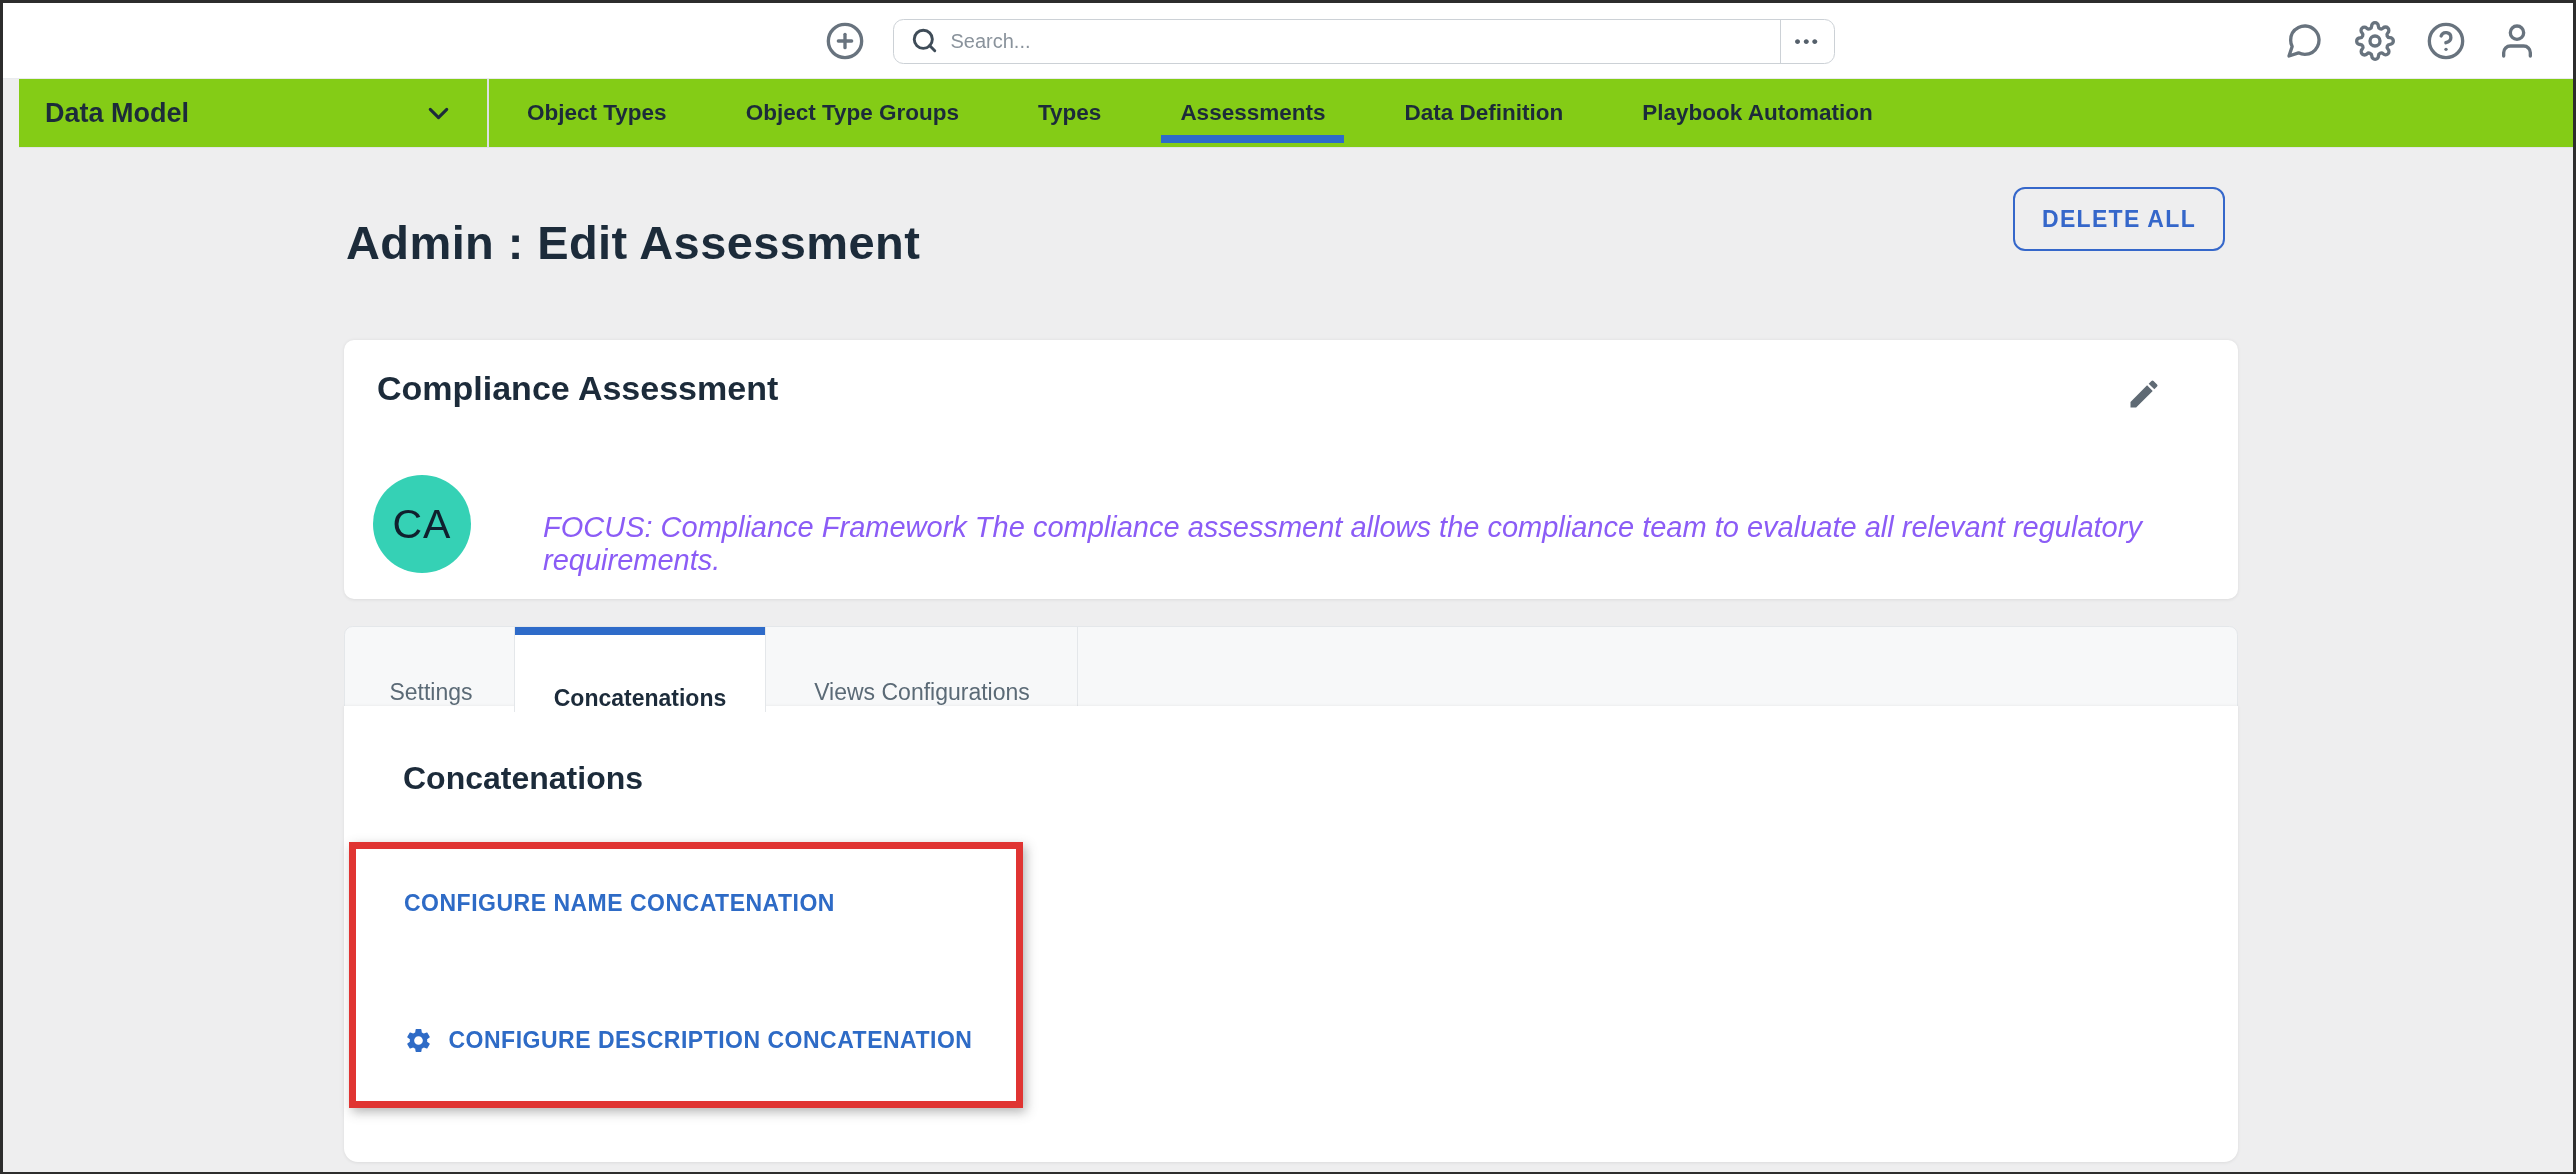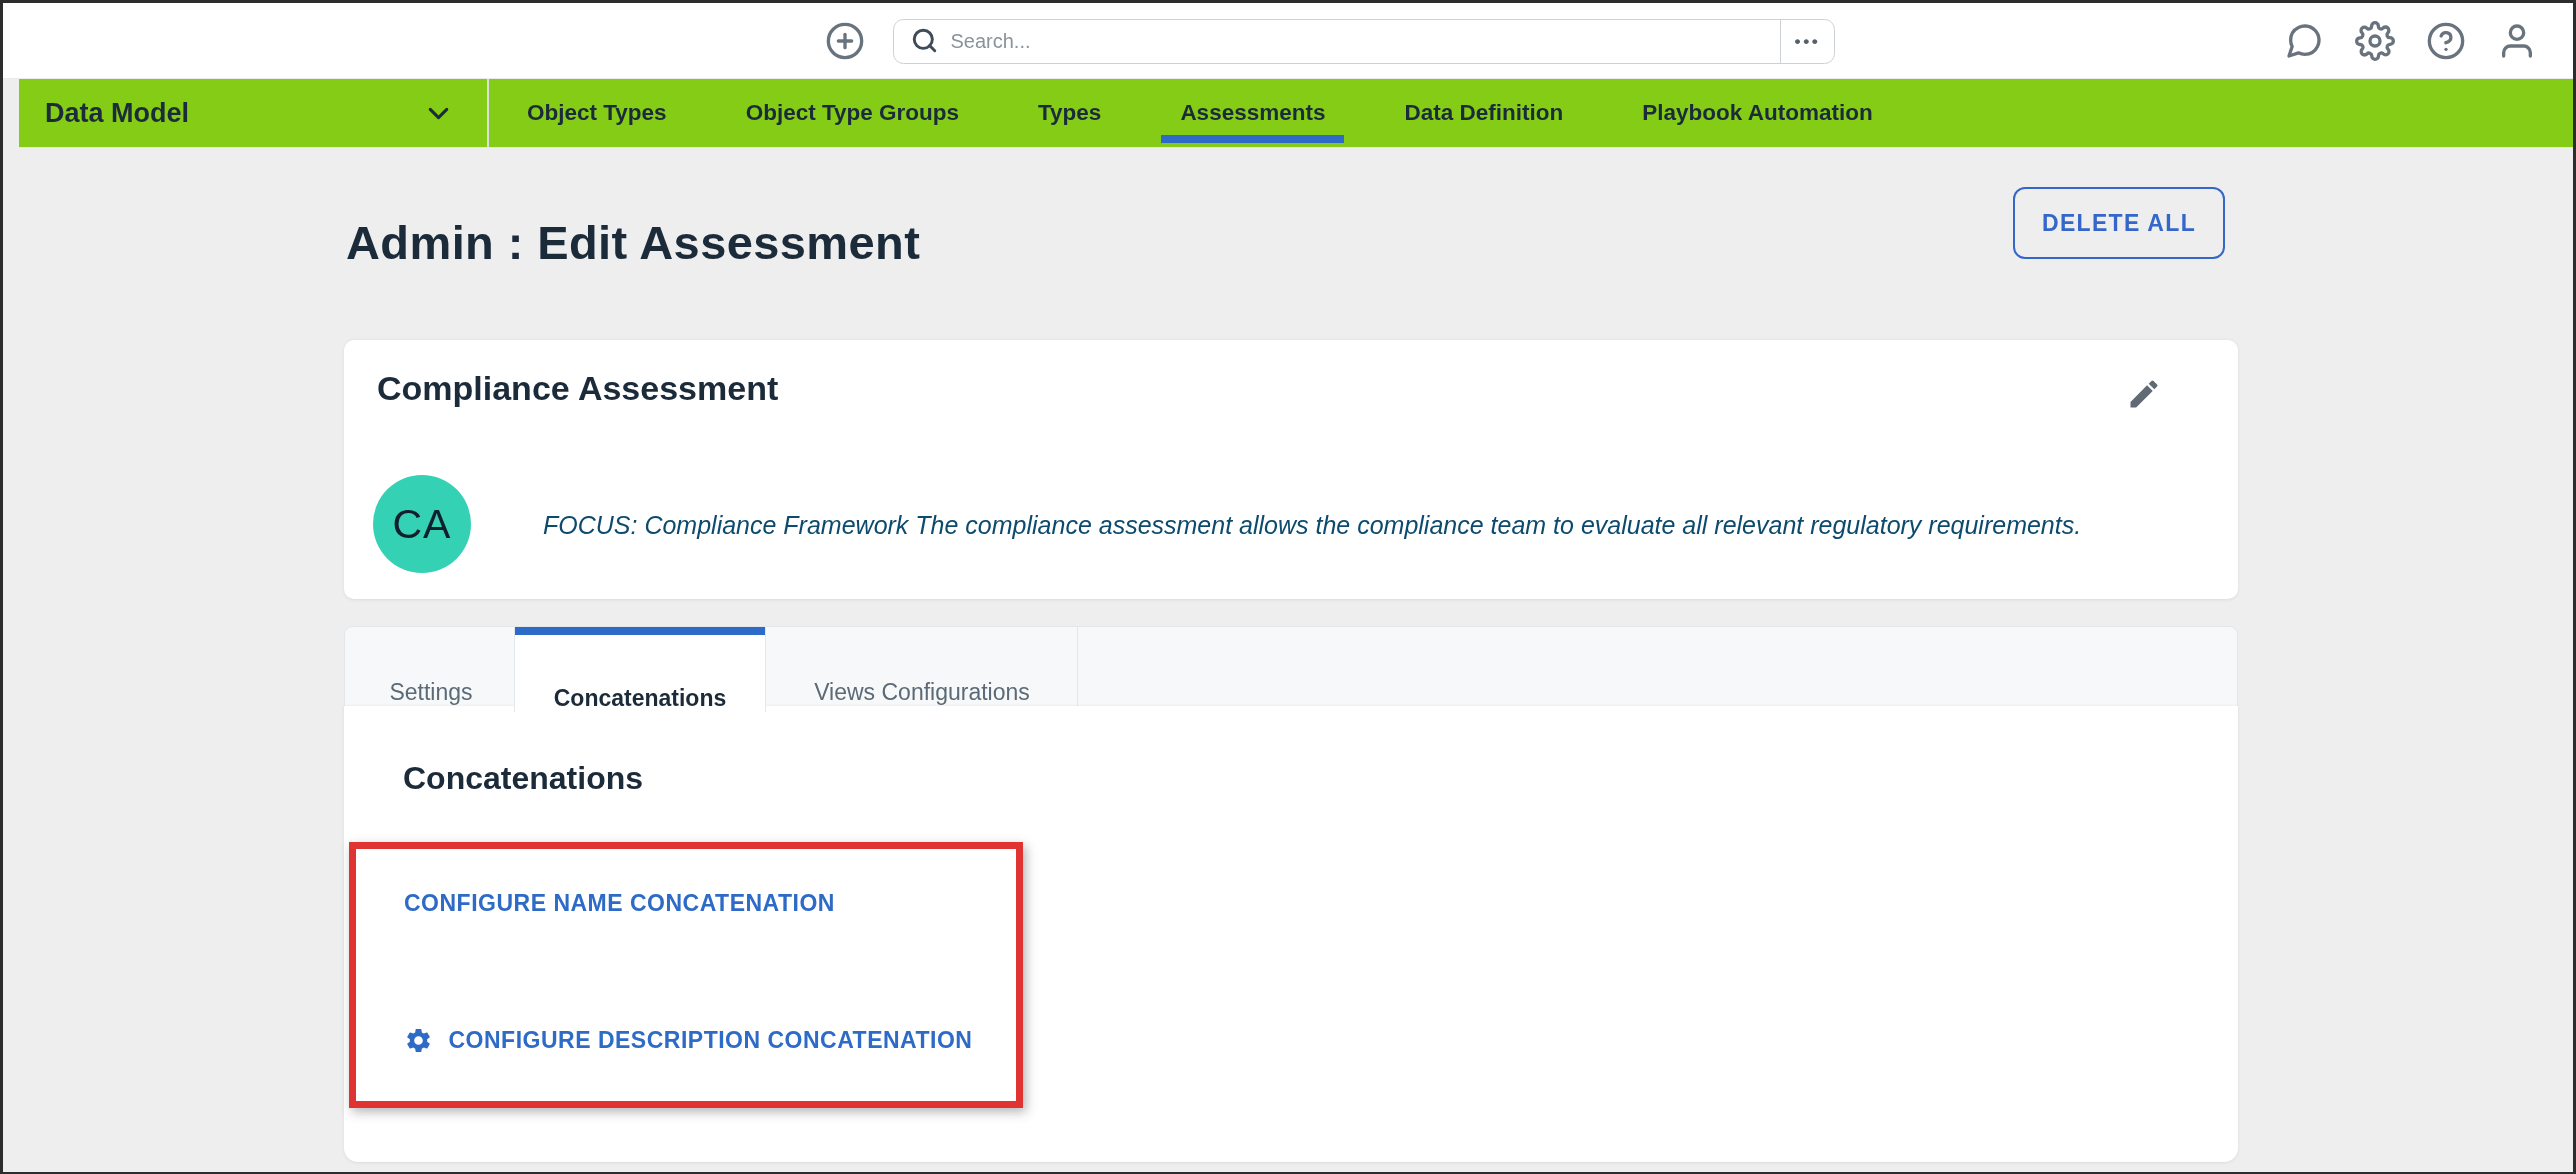--- a/index.html
+++ b/index.html
@@ -64,41 +64,41 @@
   .nav-item.active .active-bar { display:block; }
 
   
   .content { position:absolute; top:145px; left:0; right:0; bottom:0; background:#eeeeef; overflow:hidden; }
 
   .page-title {
     position:absolute; left:343px; top:67px;
     font-size:47px; font-weight:700; color:#1c2b3a; letter-spacing:0.4px;
   }
   .delete-btn {
-    position:absolute; right:348px; top:39px; width:212px; height:72px;
+    position:absolute; right:348px; top:39px; width:212px; height:64px;
     border:2.6px solid #3567ca; border-radius:12px; background:transparent;
     color:#3567ca; font-size:23px; font-weight:700; letter-spacing:1.3px;
     font-family:"Liberation Sans", sans-serif; cursor:pointer;
   }
 
   
   .card1 {
     position:absolute; left:341px; top:192px; width:1894px; height:259px;
     background:#ffffff; border-radius:10px; box-shadow:0 0.9px 3.5px rgba(0,0,0,.08);
   }
   .card1 h2 { position:absolute; left:33px; top:29px; font-size:34px; font-weight:700; color:#1c2b3a; }
   .pencil-wrap { position:absolute; right:76px; top:36px; width:36px; height:36px; cursor:pointer; }
   .avatar {
     position:absolute; left:29px; top:135px; width:98px; height:98px; border-radius:50%;
     background:#35d1b5; display:flex; align-items:center; justify-content:center;
     font-size:41px; font-weight:400; color:#10202e; letter-spacing:0.9px;
   }
   .desc {
     position:absolute; left:199px; top:171px; right:52px;
-    font-size:25px; font-style:italic; color:#0c4a6e;
+    font-size:29px; font-style:italic; color:#8b5cf6;
   }
 
   
   .tabstrip {
     position:absolute; left:341px; top:478px; width:1894px; height:81px;
     background:#f7f8f9; border:0.9px solid #e4e7ea; border-radius:8.6px 8.6px 0 0;
   }
   .tab {
     position:absolute; top:0; height:100%;
     display:flex; align-items:flex-end; justify-content:center;

